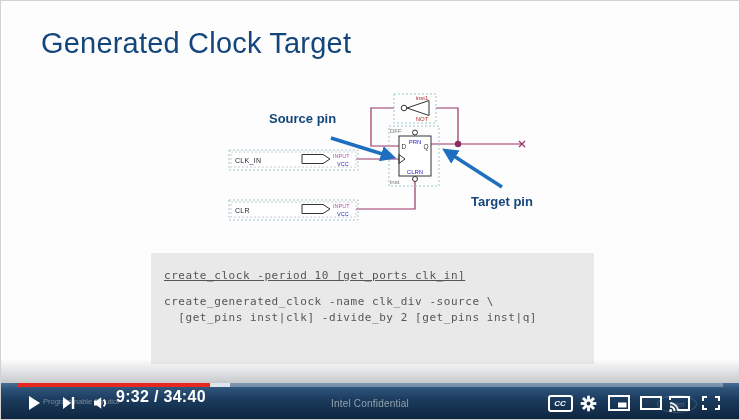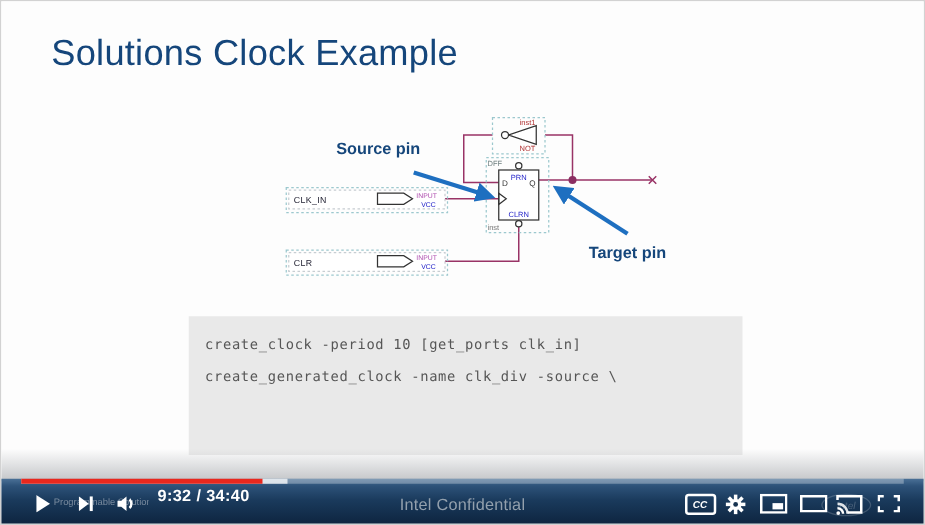--- a/index.html
+++ b/index.html
@@ -9,54 +9,54 @@
   .slide{position:absolute;left:0;top:0;right:0;height:384px;background:#fdfdfd;}
   .slide-fade{position:absolute;left:0;right:0;bottom:0;height:26px;
               background:linear-gradient(180deg,rgba(200,202,205,0) 0%,#c3c5c8 100%);}
   .slide-title{position:absolute;left:40px;top:26px;font-size:29px;font-weight:400;
                color:#15467B;letter-spacing:.2px;}
   
   .code-block{position:absolute;left:150px;top:252px;width:443px;height:111px;
               background:#E9E9E9;box-sizing:border-box;padding:15px 0 0 13px;}
   .code-line{font-family:"DejaVu Sans Mono",monospace;font-size:11px;color:#565656;
              letter-spacing:.55px;line-height:16px;white-space:pre;}
-  .code-line.gap{margin-bottom:10px;}
+  .code-line.gap{margin-bottom:10px;text-decoration:underline;}
   
   .schematic{position:absolute;left:225px;top:88px;}
   .schematic text{font-family:"Liberation Sans",sans-serif;}
   
   .player-bar{position:absolute;left:0;right:0;bottom:0;height:36px;
       background:linear-gradient(180deg,#4a7096 0%,#2d5279 16%,#1a3a5c 48%,#0e2540 100%);}
   .progress{position:absolute;top:0;left:16px;right:16px;height:4px;}
   .progress .track{position:absolute;inset:0;background:rgba(255,255,255,0.30);}
   .progress .buffer{position:absolute;left:0;top:0;bottom:0;background:rgba(255,255,255,0.75);}
   .progress .played{position:absolute;left:0;top:0;bottom:0;background:#E8281E;}
   .controls{position:absolute;top:4px;left:0;right:0;height:32px;}
   .ctrl{position:absolute;display:flex;align-items:center;justify-content:center;height:32px;
         top:0;cursor:pointer;z-index:3;font-style:italic;}
   .ghost-footer{position:absolute;left:42px;top:10px;width:76px;height:12px;overflow:hidden;
         font-size:7.5px;color:rgba(195,203,212,0.55);white-space:nowrap;z-index:1;}
-  .time{position:absolute;left:125px;top:0;height:19px;display:flex;align-items:center;
-        color:#fff;font-size:13px;font-weight:600;letter-spacing:.3px;z-index:3;}
+  .time{position:absolute;left:115px;top:0;height:19px;display:flex;align-items:center;
+        color:#fff;font-size:16px;font-weight:600;letter-spacing:.3px;z-index:3;}
   .center-footer{position:absolute;left:50%;transform:translateX(-50%);top:0;height:32px;
-        display:flex;align-items:center;font-size:13px;color:#93A0AD;letter-spacing:.2px;z-index:1;}
+        display:flex;align-items:center;font-size:10px;color:#93A0AD;letter-spacing:.2px;z-index:1;}
   .cc-box{width:21px;height:13px;border:2px solid #fff;border-radius:3px;color:#fff;
         font-size:8px;font-weight:700;display:flex;align-items:center;justify-content:center;}
   .ghost-logo{position:absolute;left:656px;top:8px;width:38px;height:16px;
         border:1px solid rgba(255,255,255,0.18);border-radius:50%;display:flex;align-items:center;
         justify-content:center;font-size:8px;color:rgba(255,255,255,0.22);z-index:1;font-style:italic;}
   .ghost-page{position:absolute;left:748px;top:10px;font-size:8px;color:rgba(255,255,255,0.35);z-index:1;}
 </style>
 </head>
 <body>
 
 <div class="screen">
 
   <div class="slide">
-    <div class="slide-title">Solutions Clock Example</div>
+    <div class="slide-title">Generated Clock Target</div>
 
     <svg class="schematic" width="320" height="140" viewBox="0 0 320 140">
       <defs>
         <marker id="arrw" markerWidth="4.5" markerHeight="4.5" refX="3.2" refY="2.25" orient="auto">
           <path d="M0,0 L4.5,2.25 L0,4.5 Z" fill="#1E6FC0"></path>
         </marker>
       </defs>
 
       <g stroke="#993366" stroke-width="1.2" fill="none">
         <path d="M210 19 H232 V55"></path>
@@ -110,20 +110,21 @@
 
       <text x="43" y="34" font-size="13" font-weight="600" fill="#15467B">Source pin</text>
       <line x1="105" y1="49" x2="166" y2="68" stroke="#1E6FC0" stroke-width="3.5" marker-end="url(#arrw)"></line>
       <text x="245" y="117" font-size="13" font-weight="600" fill="#15467B">Target pin</text>
       <line x1="276" y1="98" x2="220" y2="62" stroke="#1E6FC0" stroke-width="3.5" marker-end="url(#arrw)"></line>
     </svg>
 
     <div class="code-block">
       <div class="code-line gap">create_clock -period 10 [get_ports clk_in]</div>
       <div class="code-line">create_generated_clock -name clk_div -source \</div>
+      <div class="code-line">  [get_pins inst|clk] -divide_by 2 [get_pins inst|q]</div>
     </div>
 
     <div class="slide-fade"></div>
   </div>
 
   <div class="player-bar">
 
     <div class="progress">
       <div class="track"></div>
       <div class="buffer" style="width: 30.2%;"></div>

